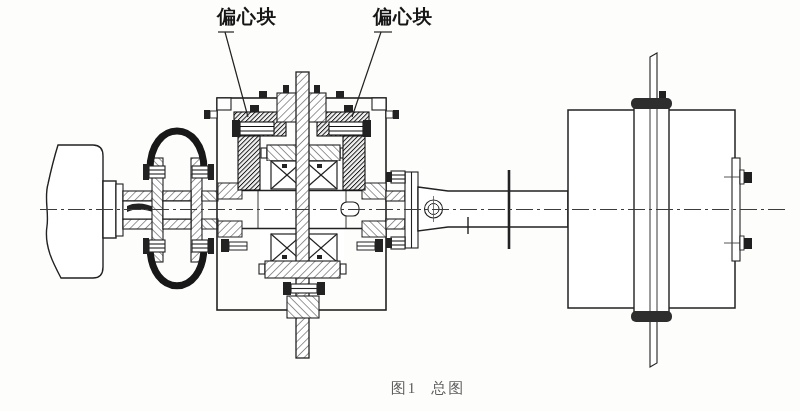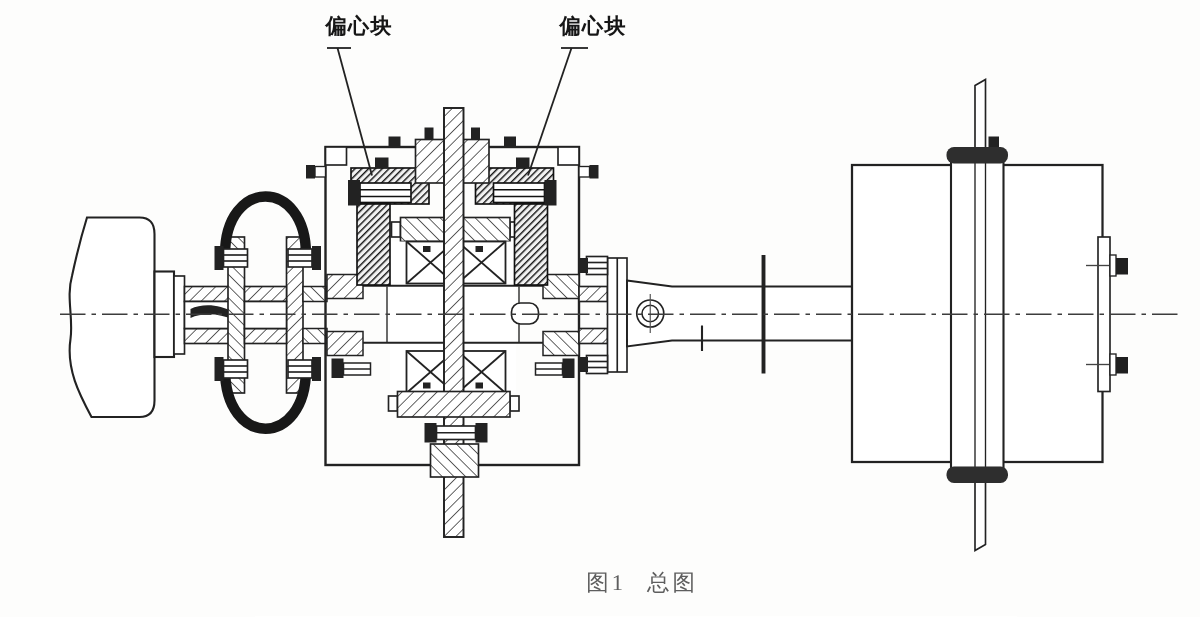--- a/index.html
+++ b/index.html
@@ -4,21 +4,21 @@
 <style>
   html,body{margin:0;padding:0;background:#ffffff;}
   .canvas{
     position:relative;width:800px;height:411px;overflow:hidden;
     background:#fdfdfc;
     font-family:"Liberation Sans",sans-serif;
   }
   .canvas svg{position:absolute;left:0;top:0;}
   .callout{
     position:absolute;top:6px;height:22px;line-height:22px;
-    font-size:14px;font-weight:600;color:#161616;letter-spacing:1px;
+    font-size:19px;font-weight:600;color:#161616;letter-spacing:1px;
     white-space:nowrap;
   }
   .callout.left{left:217px;}
   .callout.right{left:373px;}
   .caption{
     position:absolute;left:0;top:379px;width:800px;text-align:center;
     font-family:"Liberation Serif",serif;
     font-size:15px;color:#5e5e5e;letter-spacing:2px;white-space:nowrap;margin-left:28px;
   }
   .caption .num{margin-right:14px;}

